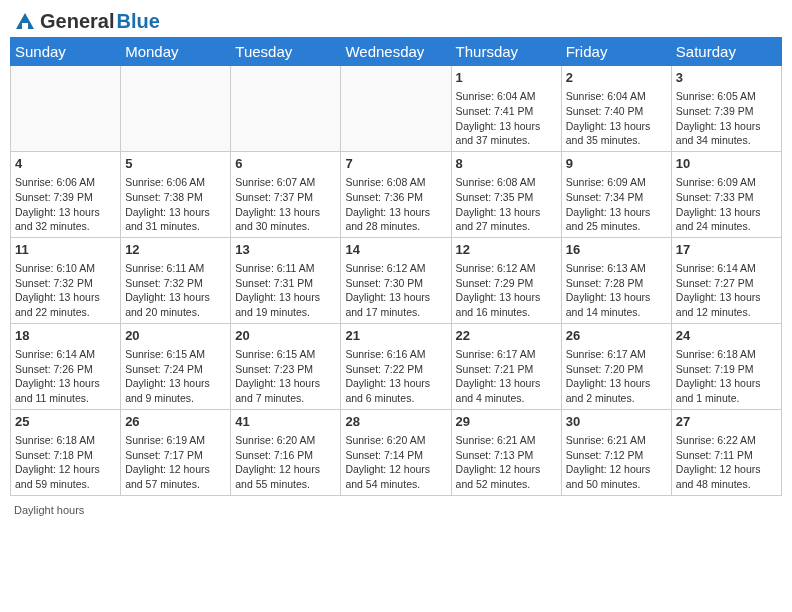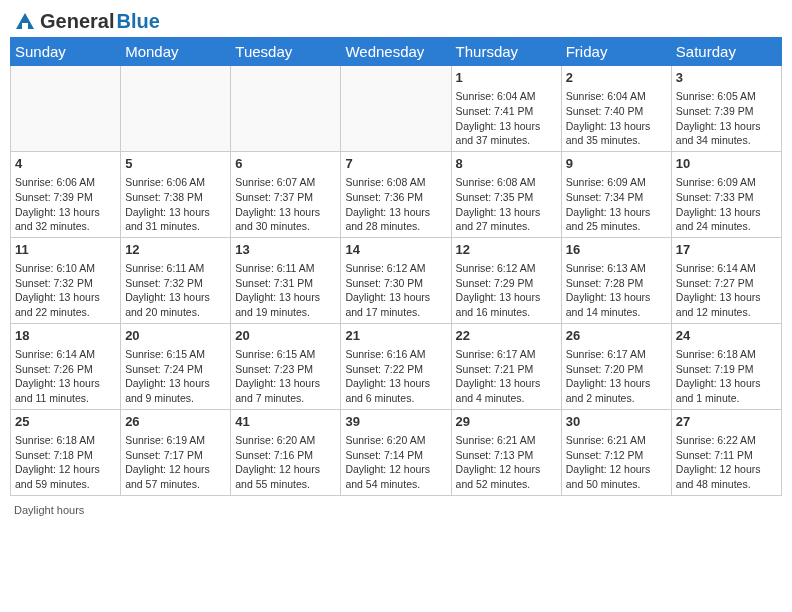--- a/index.html
+++ b/index.html
@@ -225,21 +225,21 @@
         </td>
         <td>
           <span class="day-number">26</span>
           <div class="day-info">Sunrise: 6:19 AM<br>Sunset: 7:17 PM<br>Daylight: 12 hours and 57 minutes.</div>
         </td>
         <td>
           <span class="day-number">41</span>
           <div class="day-info">Sunrise: 6:20 AM<br>Sunset: 7:16 PM<br>Daylight: 12 hours and 55 minutes.</div>
         </td>
         <td>
-          <span class="day-number">39</span>
+          <span class="day-number">28</span>
           <div class="day-info">Sunrise: 6:20 AM<br>Sunset: 7:14 PM<br>Daylight: 12 hours and 54 minutes.</div>
         </td>
         <td>
           <span class="day-number">29</span>
           <div class="day-info">Sunrise: 6:21 AM<br>Sunset: 7:13 PM<br>Daylight: 12 hours and 52 minutes.</div>
         </td>
         <td>
           <span class="day-number">30</span>
           <div class="day-info">Sunrise: 6:21 AM<br>Sunset: 7:12 PM<br>Daylight: 12 hours and 50 minutes.</div>
         </td>

